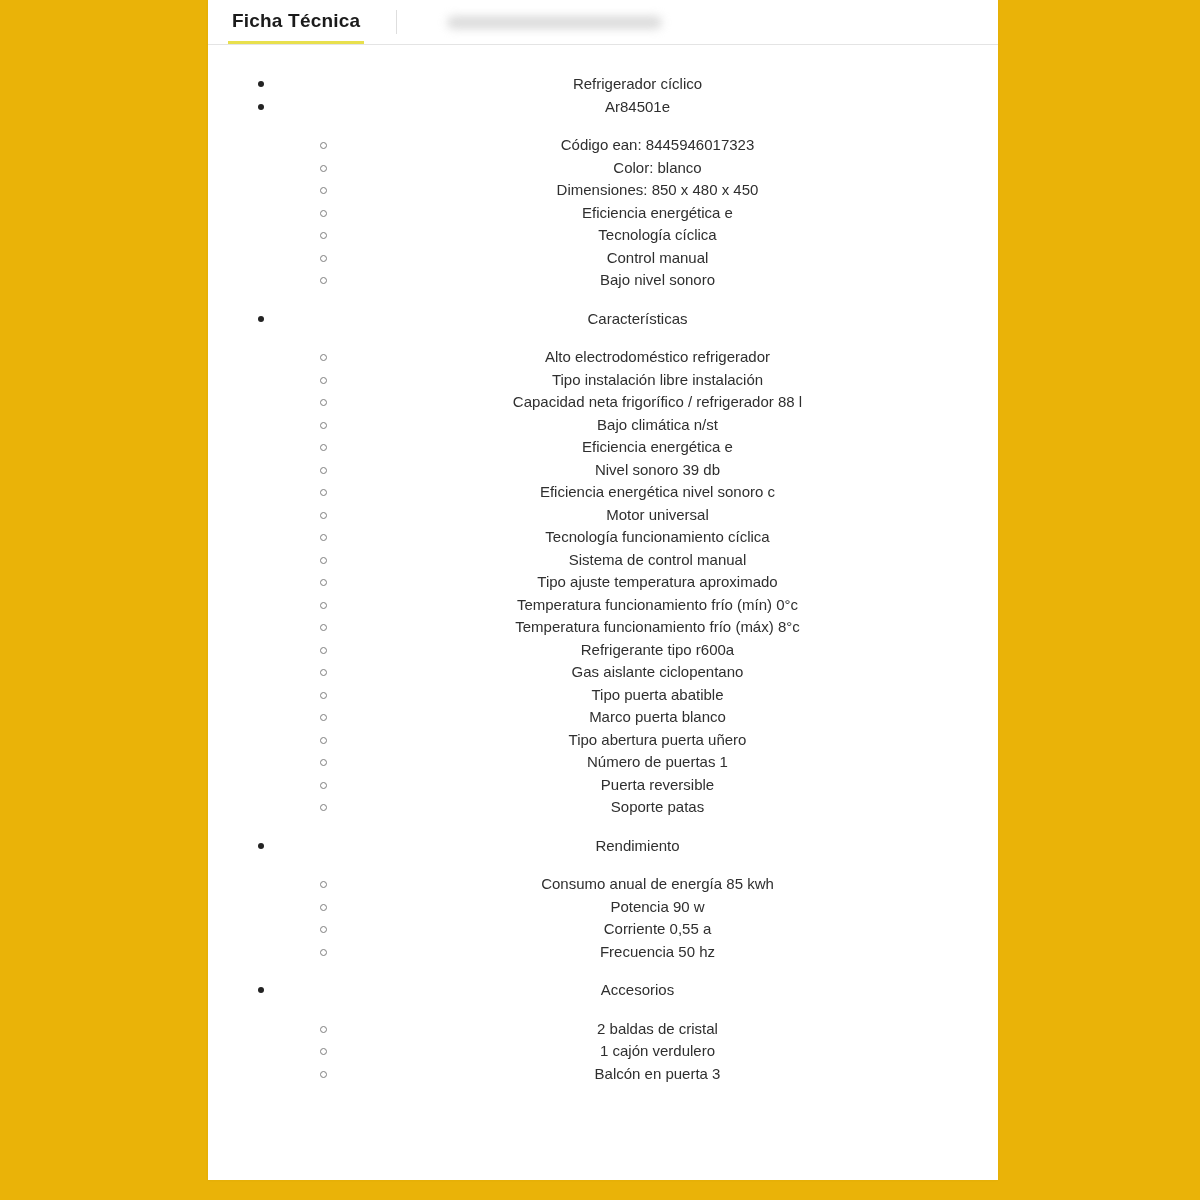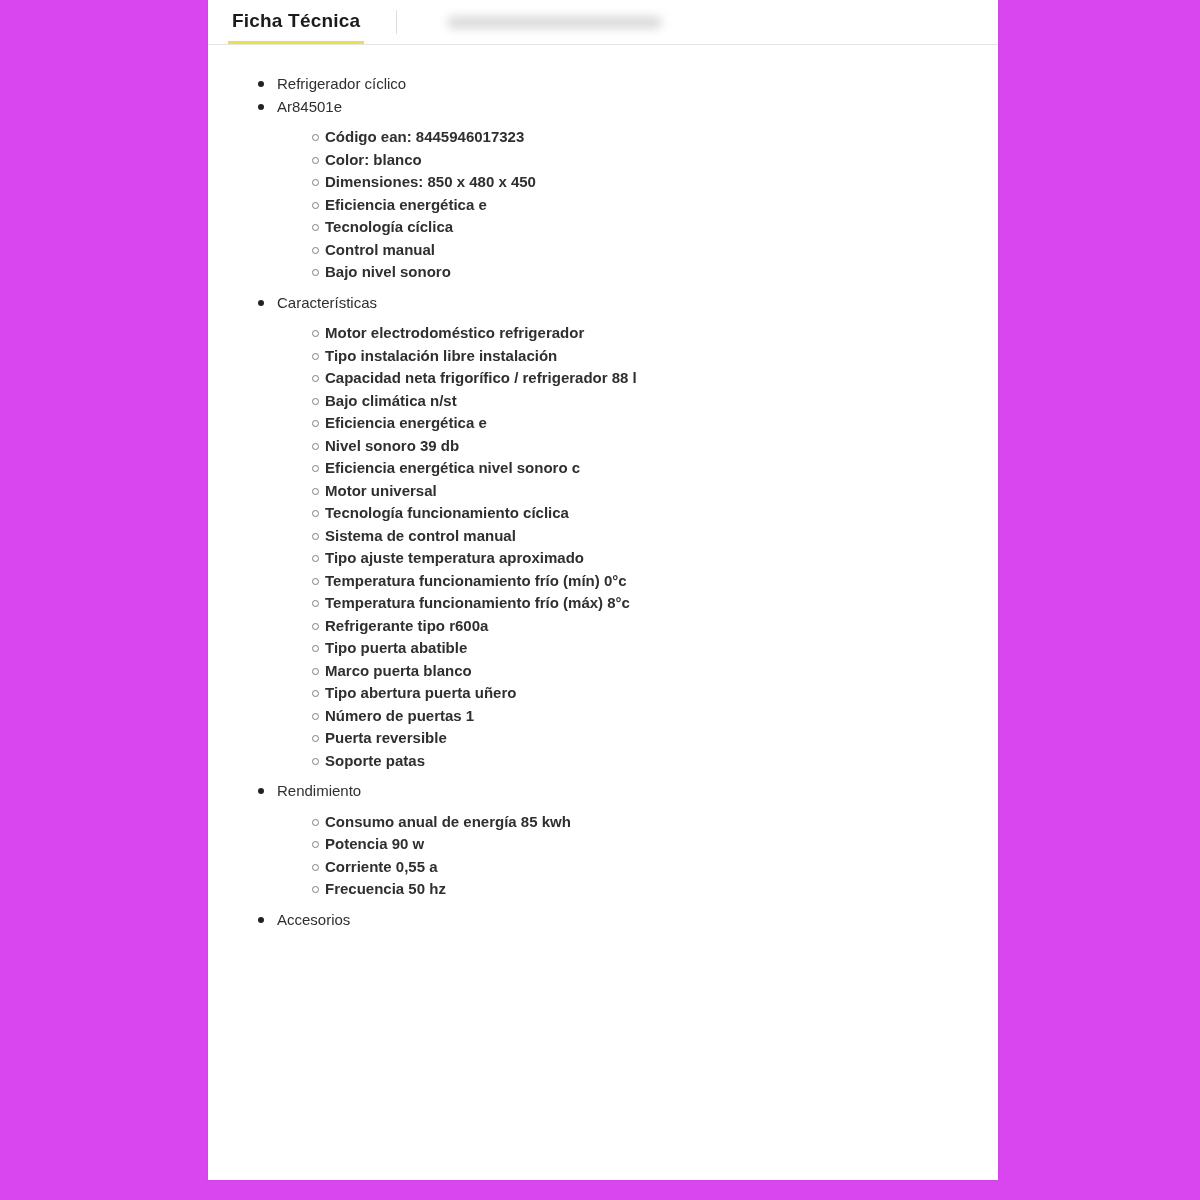--- a/index.html
+++ b/index.html
@@ -9,21 +9,22 @@
     width: 1200px;
     height: 1200px;
     font-family: "Liberation Sans", sans-serif;
     color: #2f2f2f;
     overflow: hidden;
   }
   .page {
     position: relative;
     width: 1200px;
     height: 1200px;
-    background: #d946ef;
+    background: #eab308;
+    text-align: center;
   }
   .card {
     position: absolute;
     left: 208px;
     top: 0;
     width: 790px;
     min-height: 1180px;
     background: #ffffff;
     box-shadow: 0 0 3px rgba(0,0,0,0.05);
     box-sizing: border-box;
@@ -84,23 +85,22 @@
     position: absolute;
     left: 0;
     top: 8px;
     width: 6px;
     height: 6px;
     border-radius: 50%;
     background: #232323;
   }
   ul.l2-list {
     list-style: none;
-    margin: 8px;
+    margin: 16px;
     padding: 0 0 0 40px;
-    font-weight: bold;
   }
   .l2 {
     position: relative;
     line-height: 22.5px;
   }
   .l2::before {
     content: "";
     position: absolute;
     left: -13px;
     top: 8px;
@@ -130,43 +130,48 @@
         <li class="l1"><span class="l1-label">Ar84501e</span><ul class="l2-list">
             <li class="l2">Código ean: 8445946017323</li>
             <li class="l2">Color: blanco</li>
             <li class="l2">Dimensiones: 850 x 480 x 450</li>
             <li class="l2">Eficiencia energética e</li>
             <li class="l2">Tecnología cíclica</li>
             <li class="l2">Control manual</li>
             <li class="l2">Bajo nivel sonoro</li>
           </ul></li>
         <li class="l1"><span class="l1-label">Características</span><ul class="l2-list">
-            <li class="l2">Motor electrodoméstico refrigerador</li>
+            <li class="l2">Alto electrodoméstico refrigerador</li>
             <li class="l2">Tipo instalación libre instalación</li>
             <li class="l2">Capacidad neta frigorífico / refrigerador 88 l</li>
             <li class="l2">Bajo climática n/st</li>
             <li class="l2">Eficiencia energética e</li>
             <li class="l2">Nivel sonoro 39 db</li>
             <li class="l2">Eficiencia energética nivel sonoro c</li>
             <li class="l2">Motor universal</li>
             <li class="l2">Tecnología funcionamiento cíclica</li>
             <li class="l2">Sistema de control manual</li>
             <li class="l2">Tipo ajuste temperatura aproximado</li>
             <li class="l2">Temperatura funcionamiento frío (mín) 0°c</li>
             <li class="l2">Temperatura funcionamiento frío (máx) 8°c</li>
             <li class="l2">Refrigerante tipo r600a</li>
+            <li class="l2">Gas aislante ciclopentano</li>
             <li class="l2">Tipo puerta abatible</li>
             <li class="l2">Marco puerta blanco</li>
             <li class="l2">Tipo abertura puerta uñero</li>
             <li class="l2">Número de puertas 1</li>
             <li class="l2">Puerta reversible</li>
             <li class="l2">Soporte patas</li>
           </ul></li>
         <li class="l1"><span class="l1-label">Rendimiento</span><ul class="l2-list">
             <li class="l2">Consumo anual de energía 85 kwh</li>
             <li class="l2">Potencia 90 w</li>
             <li class="l2">Corriente 0,55 a</li>
             <li class="l2">Frecuencia 50 hz</li>
           </ul></li>
-        <li class="l1"><span class="l1-label">Accesorios</span></li>
+        <li class="l1"><span class="l1-label">Accesorios</span><ul class="l2-list">
+            <li class="l2">2 baldas de cristal</li>
+            <li class="l2">1 cajón verdulero</li>
+            <li class="l2">Balcón en puerta 3</li>
+          </ul></li>
       </ul>
   </section>
 </div>
 
 </body></html>

